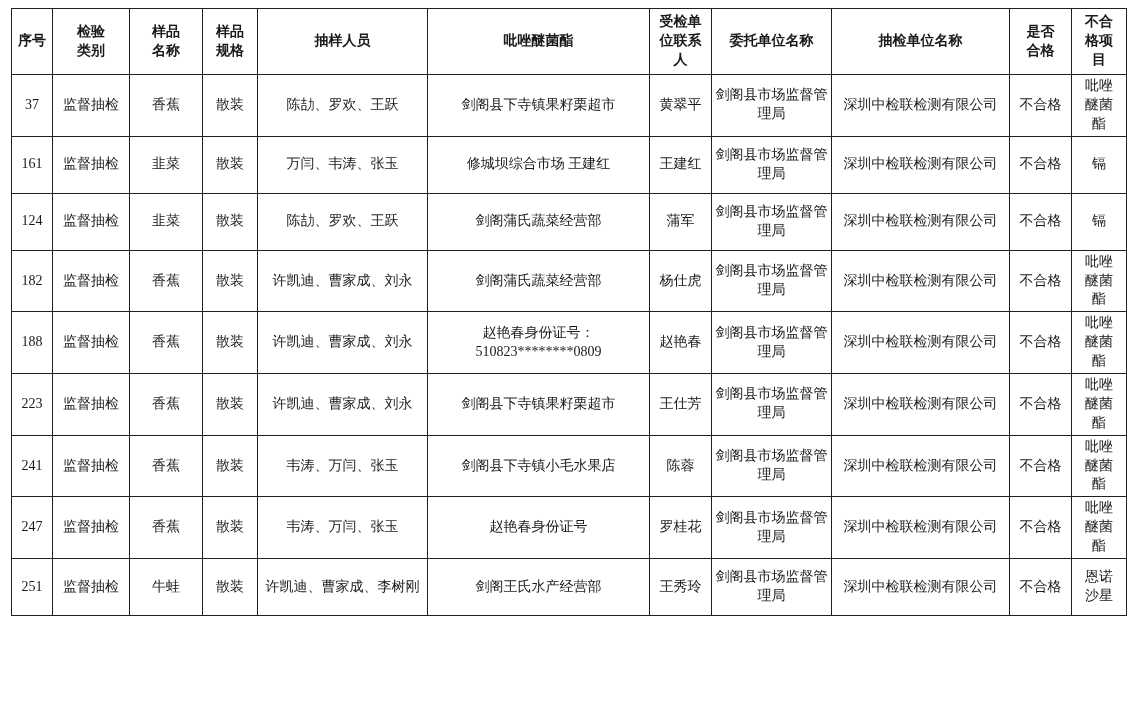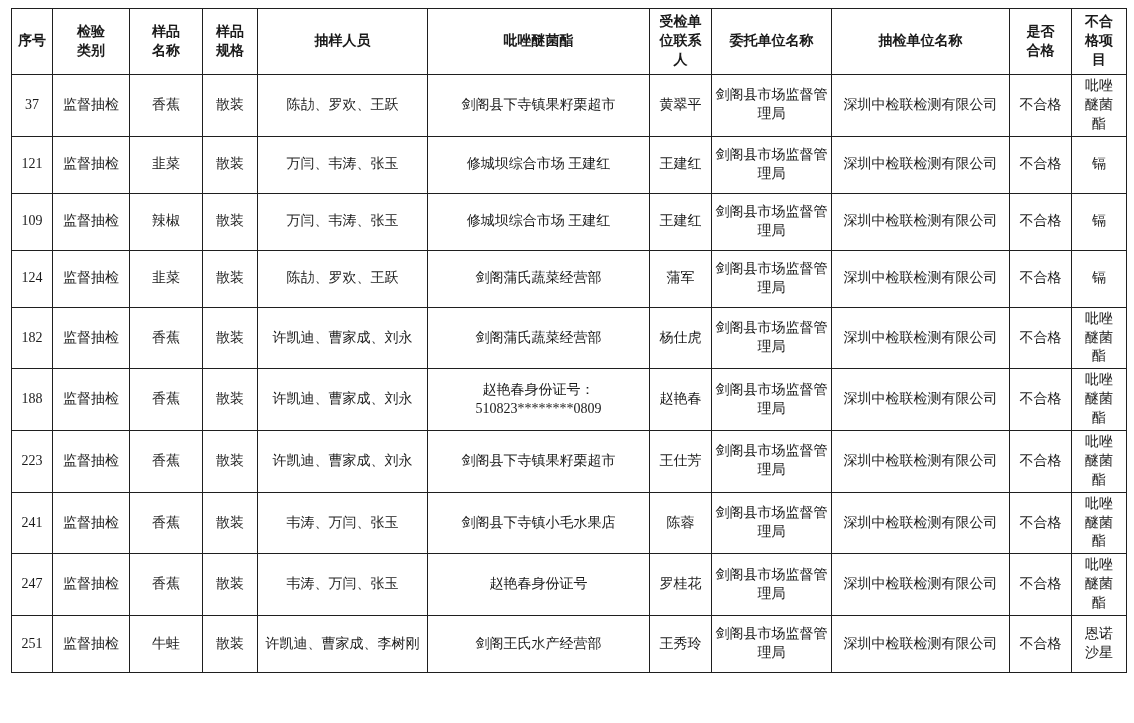--- a/index.html
+++ b/index.html
@@ -85,36 +85,23 @@
         <td>散装</td>
         <td>陈劼、罗欢、王跃</td>
         <td>剑阁县下寺镇果籽栗超市</td>
         <td>黄翠平</td>
         <td>剑阁县市场监督管理局</td>
         <td>深圳中检联检测有限公司</td>
         <td>不合格</td>
         <td>吡唑醚菌酯</td>
       </tr>
       <tr>
-        <td>121</td>
+        <td>161</td>
         <td>监督抽检</td>
         <td>韭菜</td>
-        <td>散装</td>
-        <td>万闫、韦涛、张玉</td>
-        <td>修城坝综合市场 王建红</td>
-        <td>王建红</td>
-        <td>剑阁县市场监督管理局</td>
-        <td>深圳中检联检测有限公司</td>
-        <td>不合格</td>
-        <td>镉</td>
-      </tr>
-      <tr>
-        <td>109</td>
-        <td>监督抽检</td>
-        <td>辣椒</td>
         <td>散装</td>
         <td>万闫、韦涛、张玉</td>
         <td>修城坝综合市场 王建红</td>
         <td>王建红</td>
         <td>剑阁县市场监督管理局</td>
         <td>深圳中检联检测有限公司</td>
         <td>不合格</td>
         <td>镉</td>
       </tr>
       <tr>

